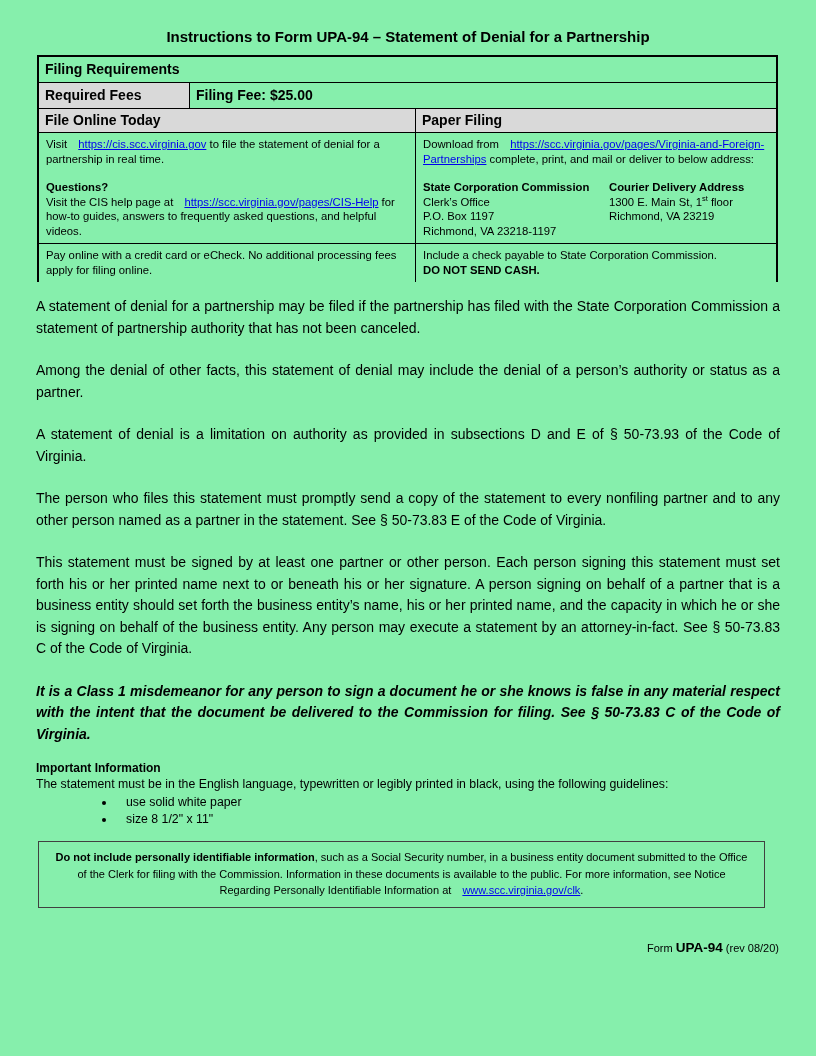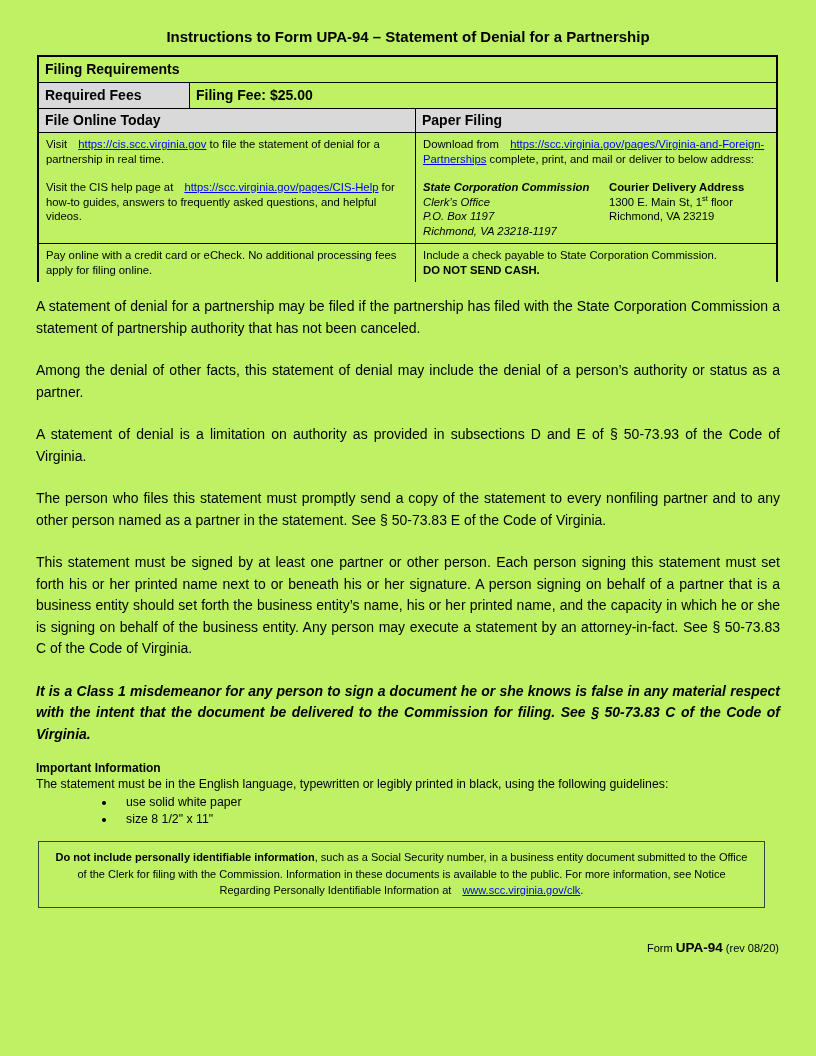--- a/index.html
+++ b/index.html
@@ -2,41 +2,41 @@
 <html style="--header-gray: #d9d9d9; --link-blue: #0000ee; --border-black: #000000;"><head>
 <meta charset="utf-8">
 <style>
   :root{
     --header-gray:#d9d9d9;
     --link-blue:#0000ee;
     --border-black:#000000;
   }
   html,body{margin:0;padding:0;background:#ffffff;}
   body{font-family:"Liberation Sans","DejaVu Sans",sans-serif;color:#000;}
-  .page{position:relative;width:816px;height:1056px;background:#bef264;overflow:hidden;}
+  .page{position:relative;width:816px;height:1056px;background:#86efac;overflow:hidden;}
 
   .title{margin:28px 36px 0 36px;text-align:center;font-size:15px;font-weight:bold;line-height:18px;}
 
   
   .tbl{margin:9px 38px 0 37px;border:2px solid var(--border-black);border-bottom:none;}
   .trow{display:flex;border-bottom:1px solid var(--border-black);}
   .trow:last-child{border-bottom:none;}
   .cell{box-sizing:border-box;padding:2px 6px;}
   .hdr{font-weight:bold;font-size:14px;line-height:21px;}
   .gray{background:var(--header-gray);}
   .fee-label{width:151px;border-right:1px solid var(--border-black);flex:none;}
   .fee-val{flex:1;}
   .lcol{width:377px;border-right:1px solid var(--border-black);flex:none;}
   .rcol{flex:1;}
   .small-cell{font-size:11.3px;line-height:14.5px;padding:4px 7px 5px;}
   .tp{margin:0;}
   .questions-block{margin-top:14px;}
   .bold{font-weight:bold;}
   .addresses{display:flex;margin-top:14px;}
-  .addr1{width:186px;flex:none;font-style:italic;}
+  .addr1{width:186px;flex:none;}
   .addr2{flex:1;}
   .link{color:var(--link-blue);text-decoration:underline;cursor:pointer;margin-left:8px;}
   sup{font-size:7.5px;vertical-align:super;line-height:0;}
 
   
   .bodytext{margin:14px 36px 16px 36px;}
   .para{margin:0 0 21px 0;font-size:14px;line-height:21.5px;text-align:justify;}
   .warning{font-weight:bold;font-style:italic;margin-bottom:12px;}
 
   
@@ -73,20 +73,21 @@
       <div class="cell hdr fee-val">Filing Fee: $25.00</div>
     </div>
     <div class="trow">
       <div class="cell hdr gray lcol" style="line-height:19px">File Online Today</div>
       <div class="cell hdr gray rcol" style="line-height:19px">Paper Filing</div>
     </div>
     <div class="trow">
       <div class="cell small-cell lcol">
         <p class="tp"><span>Visit </span><a class="link">https://cis.scc.virginia.gov</a><span> to file the statement of denial for a partnership in real time.</span></p>
         <div class="questions-block">
+          <p class="tp bold">Questions?</p>
           <p class="tp"><span>Visit the CIS help page at </span><a class="link">https://scc.virginia.gov/pages/CIS-Help</a><span> for how-to guides, answers to frequently asked questions, and helpful videos.</span></p>
         </div>
       </div>
       <div class="cell small-cell rcol">
         <p class="tp"><span>Download from </span><a class="link">https://scc.virginia.gov/pages/Virginia-and-Foreign-Partnerships</a><span> complete, print, and mail or deliver to below address:</span></p>
         <div class="addresses">
           <div class="addr1">
             <div class="bold">State Corporation Commission</div>
             <div>Clerk’s Office</div>
             <div>P.O. Box 1197</div>

